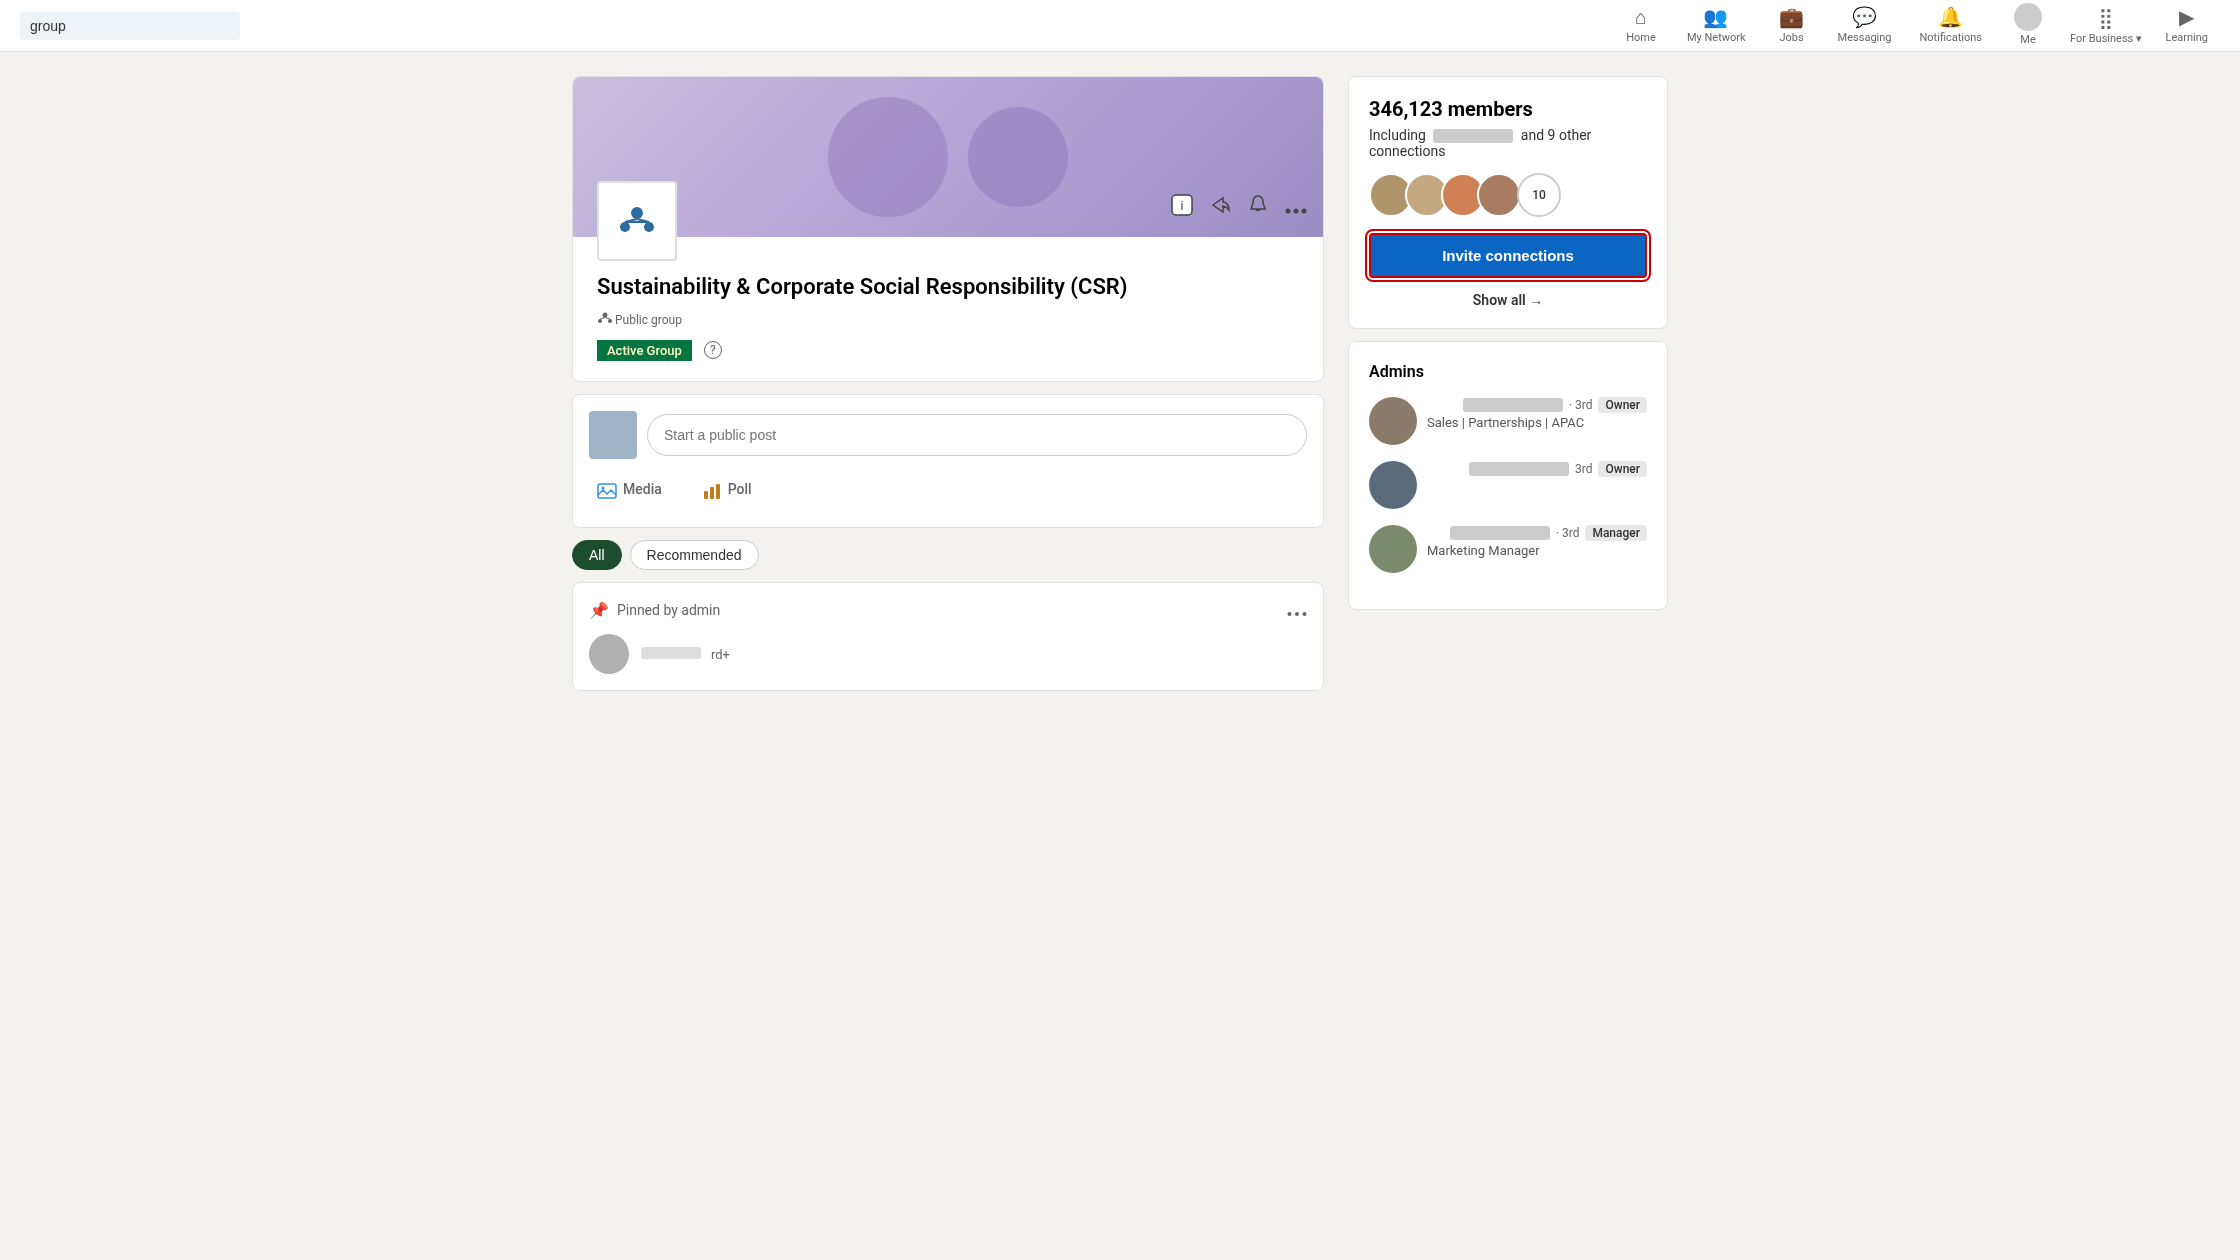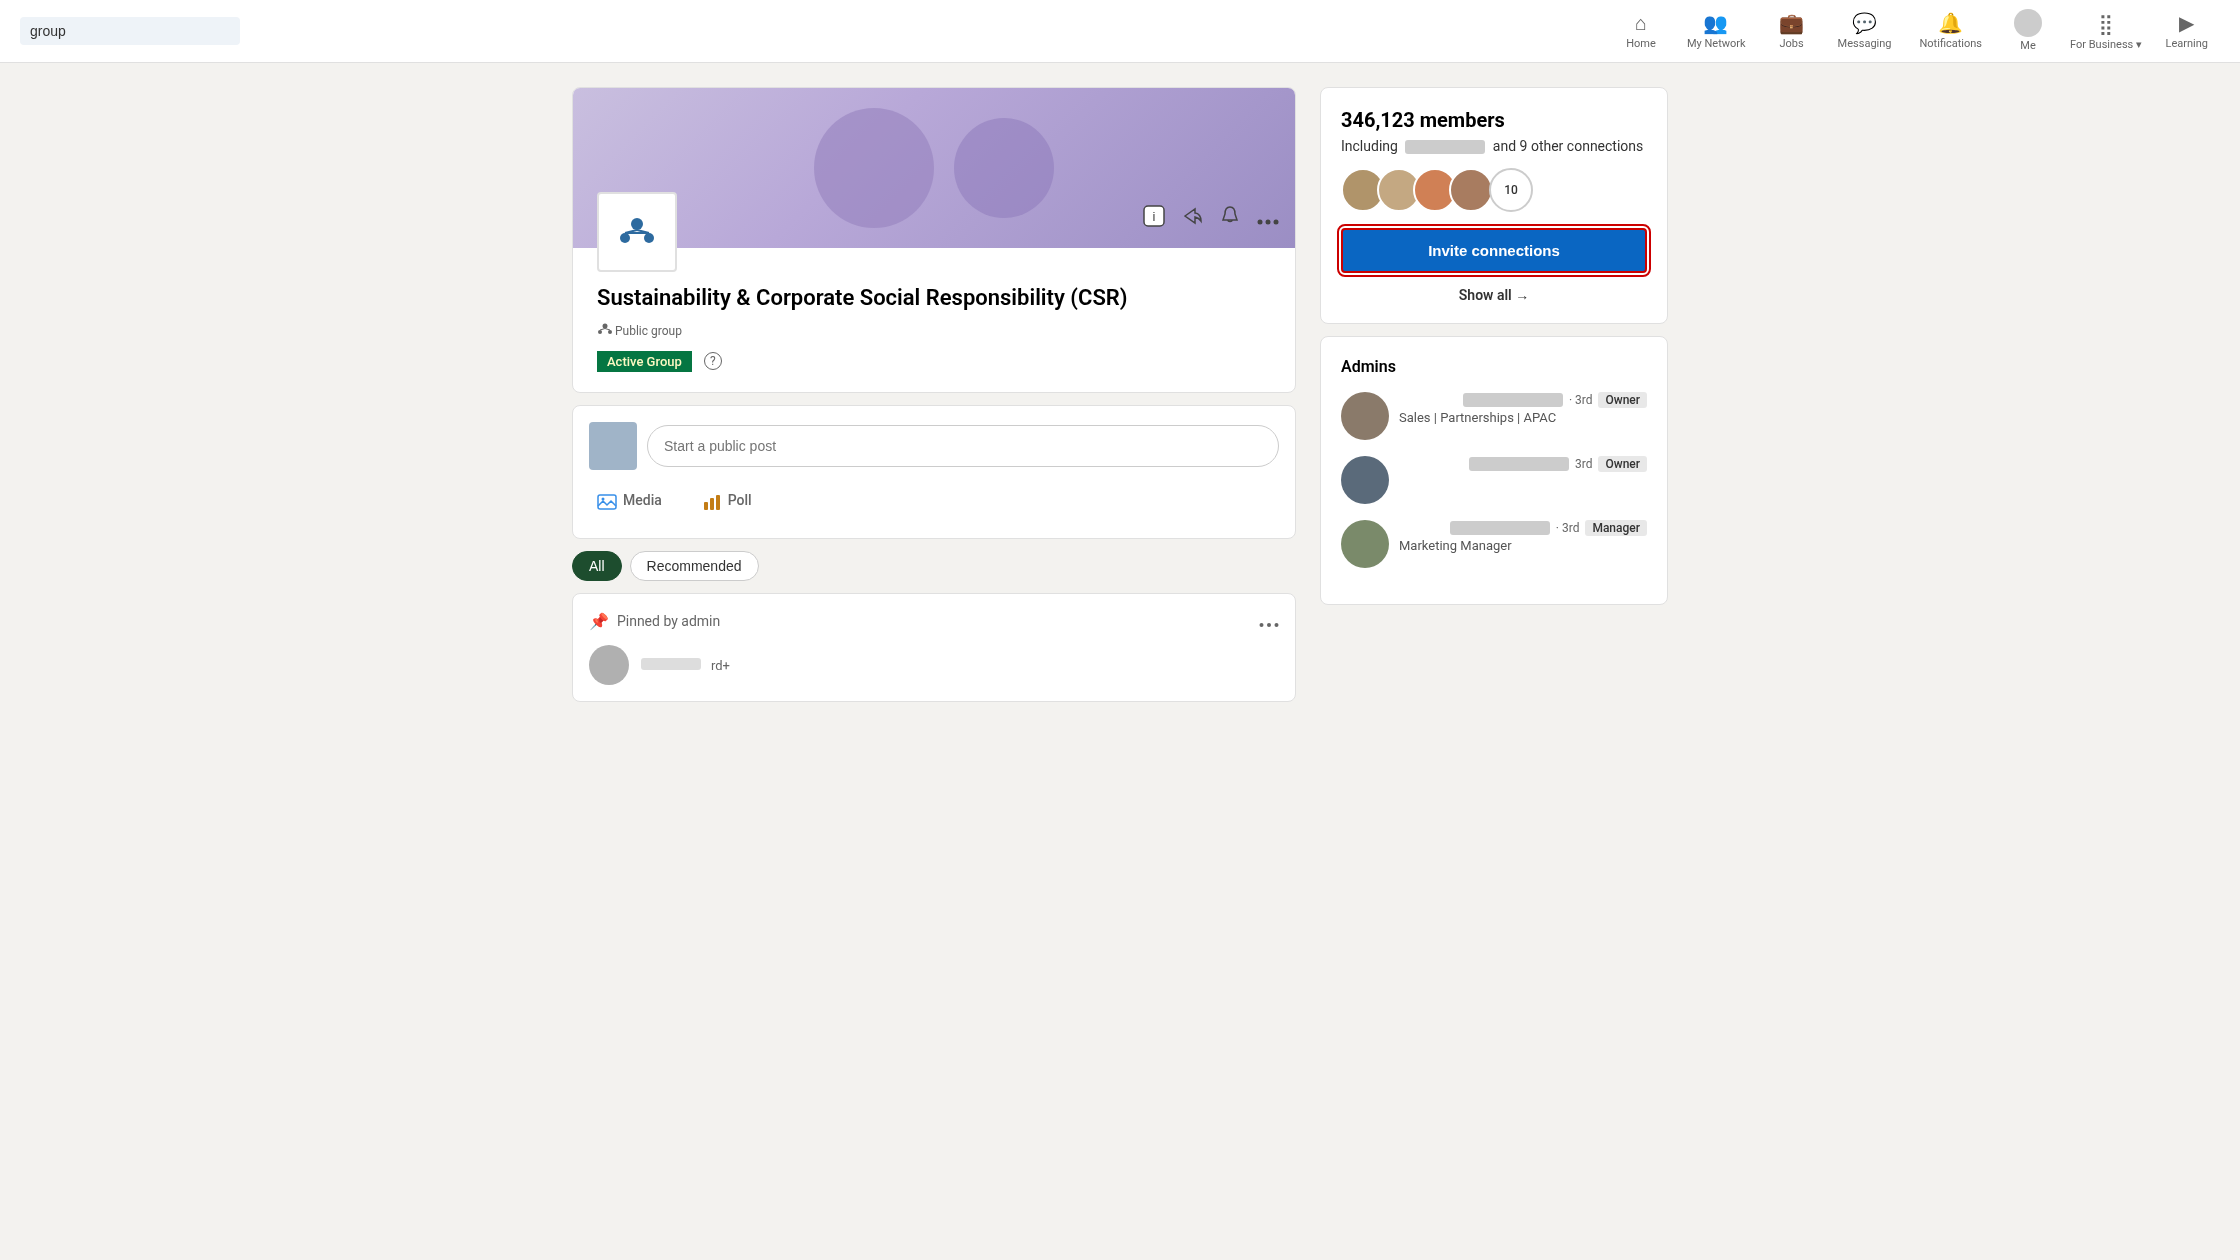--- a/index.html
+++ b/index.html
@@ -9,21 +9,21 @@
       min-height: 100vh;
     }
 
     
     .nav {
       background: #fff;
       border-bottom: 1px solid #e0e0e0;
       display: flex;
       align-items: center;
       padding: 0 20px;
-      height: 63px;
+      height: 52px;
       position: sticky;
       top: 0;
       z-index: 100;
     }
     .nav-search {
       background: #eef3f8;
       border: none;
       border-radius: 4px;
       padding: 6px 10px;
       font-size: 14px;
@@ -294,21 +294,21 @@
     }
     .pin-avatar {
       width: 40px;
       height: 40px;
       border-radius: 50%;
       background: #ccc;
     }
 
     
     .right-column {
-      width: 348px;
+      width: 320px;
       flex-shrink: 0;
     }
 
     
     .members-card {
       background: #fff;
       border-radius: 8px;
       border: 1px solid #e0e0e0;
       padding: 20px;
       margin-bottom: 12px;

